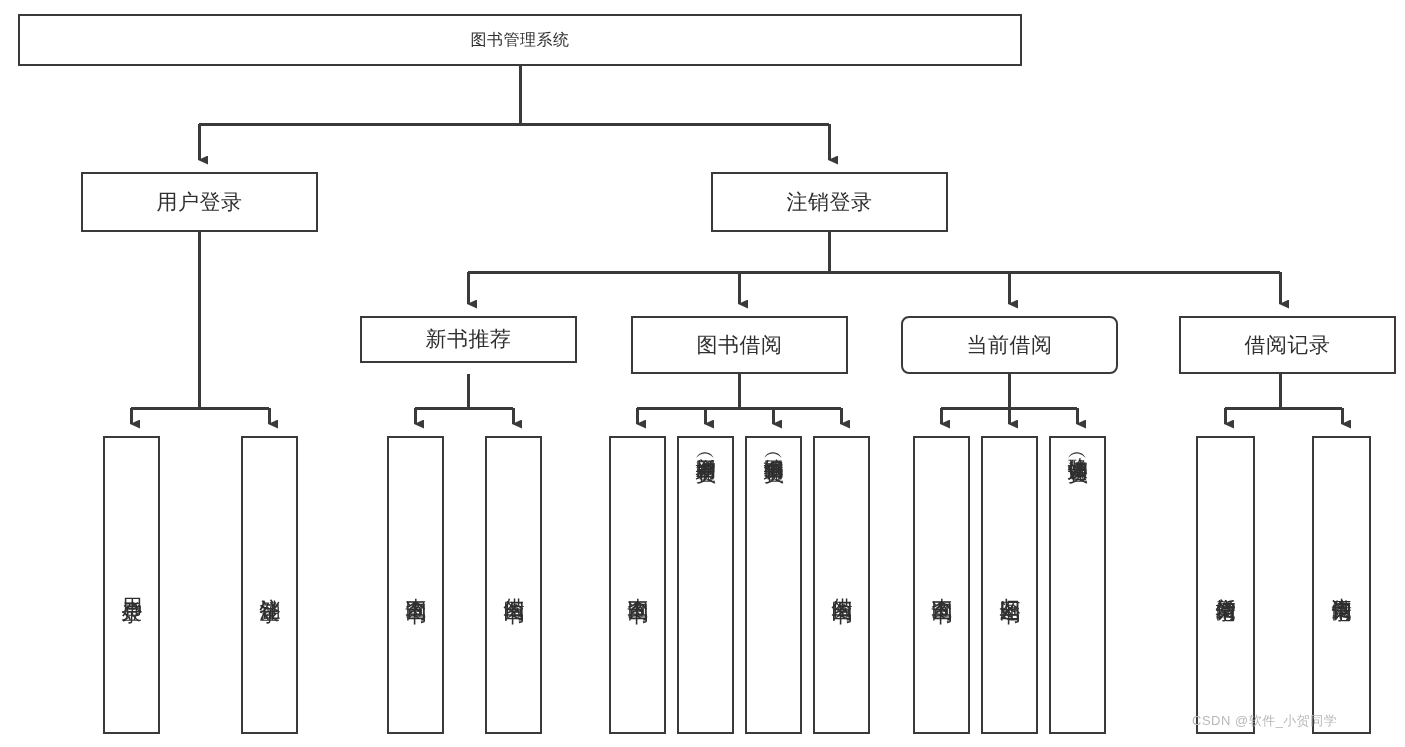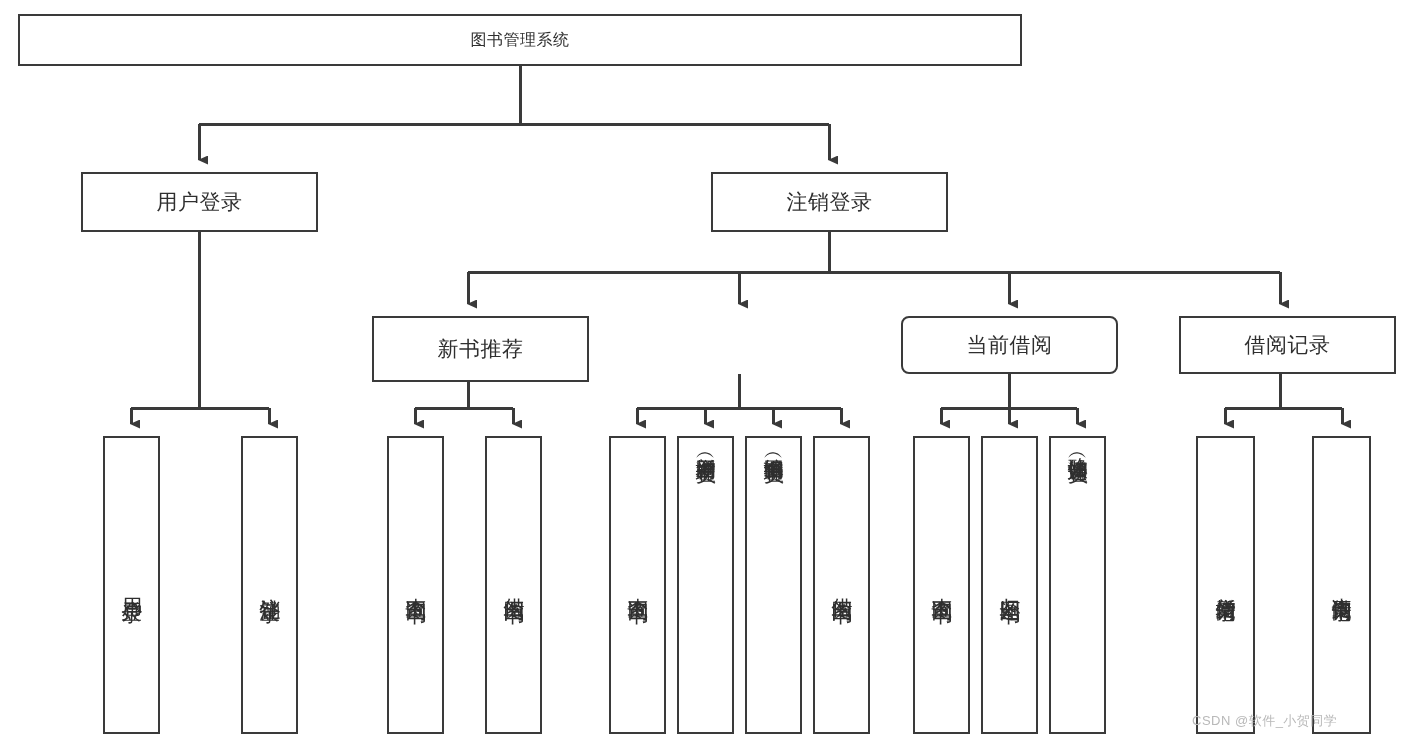--- a/index.html
+++ b/index.html
@@ -136,22 +136,25 @@
     <span class="lbl">图书管理系统</span>
   </div>
 
   <div class="node" style="left:81px;top:172px;width:237px;height:60px;">
     <span class="lbl">用户登录</span>
   </div>
   <div class="node" style="left:711px;top:172px;width:237px;height:60px;">
     <span class="lbl">注销登录</span>
   </div>
 
-  <div class="node" style="left:372px;top:316px;width:217px;height:66px;">
+  <div class="node" style="left:360px;top:316px;width:217px;height:47px;">
     <span class="lbl">新书推荐</span>
+  </div>
+  <div class="node" style="left:631px;top:316px;width:217px;height:58px;">
+    <span class="lbl">图书借阅</span>
   </div>
   <div class="node" style="left:901px;top:316px;width:217px;height:58px;border-radius:8px;">
     <span class="lbl">当前借阅</span>
   </div>
   <div class="node" style="left:1171px;top:316px;width:217px;height:58px;margin-left:8px;">
     <span class="lbl">借阅记录</span>
   </div>
 
   <div class="leaf" style="left:103px;top:436px;width:57px;height:298px;">
     <span class="vlbl">用户登录</span>

